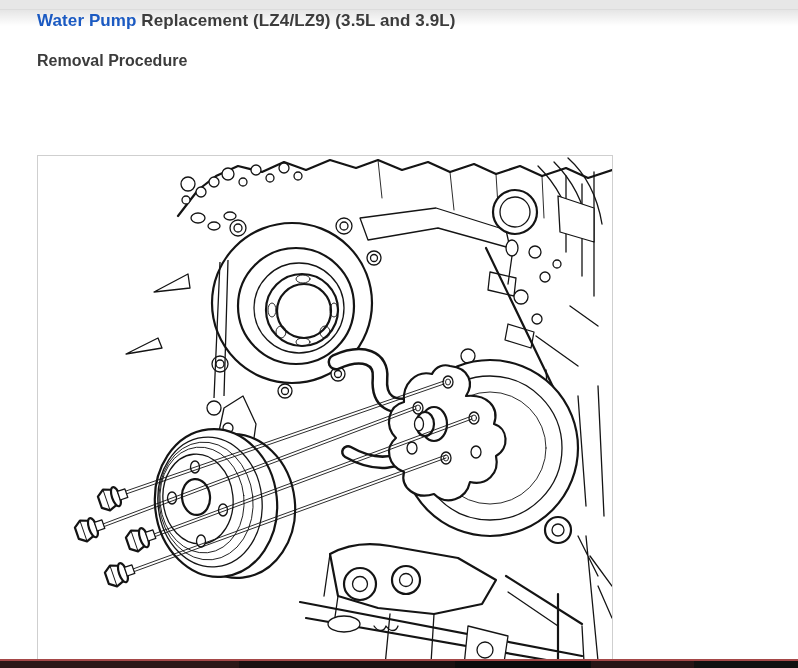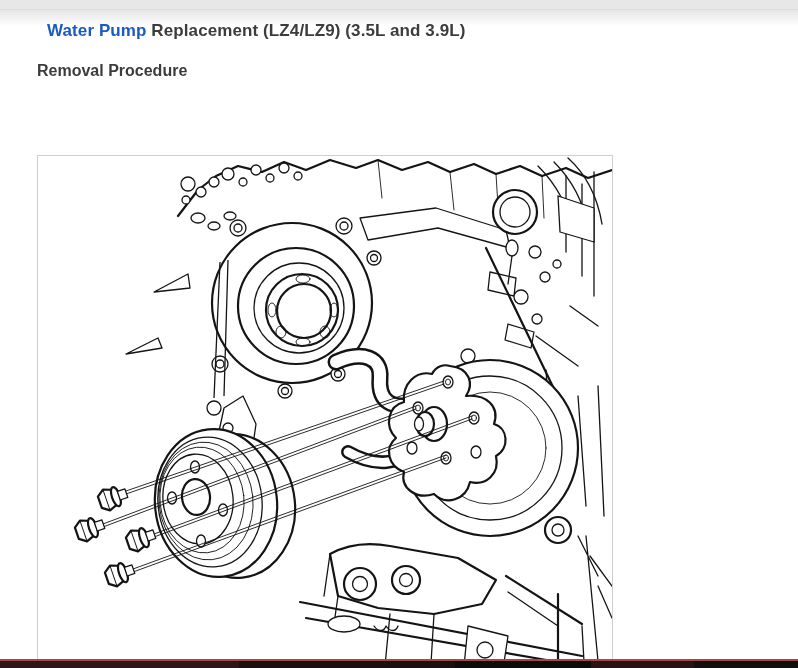--- a/index.html
+++ b/index.html
@@ -11,27 +11,27 @@
   .top-strip{
     position:absolute;left:0;top:0;width:798px;height:9px;
     background:#e7e7e7;border-bottom:1px solid #dcdcdc;
   }
   .top-strip::after{
     content:"";position:absolute;left:0;top:10px;width:798px;height:16px;
     background:linear-gradient(180deg, rgba(0,0,0,0.10), rgba(0,0,0,0));
     pointer-events:none;
   }
   .page-title{
-    position:absolute;left:37px;top:11px;margin:10px;
+    position:absolute;left:37px;top:11px;margin:0;
     font-size:17px;font-weight:bold;color:#3c3c3c;letter-spacing:.1px;
     white-space:nowrap;
   }
   .page-title .link{color:#1b5ac2;cursor:pointer;}
   .sub-title{
-    position:absolute;left:37px;top:62px;margin:0;
+    position:absolute;left:37px;top:52px;margin:0;
     font-size:16px;font-weight:bold;color:#3c3c3c;
   }
   .figure-frame{
     position:absolute;left:37px;top:155px;width:574px;height:560px;
     border:1px solid #cfcfcf;background:#ffffff;overflow:hidden;
   }
   .figure-frame svg{display:block;}
   .footer-bar{
     position:absolute;left:0;bottom:0;width:798px;height:7px;
     border-top:2px solid #a54848;

